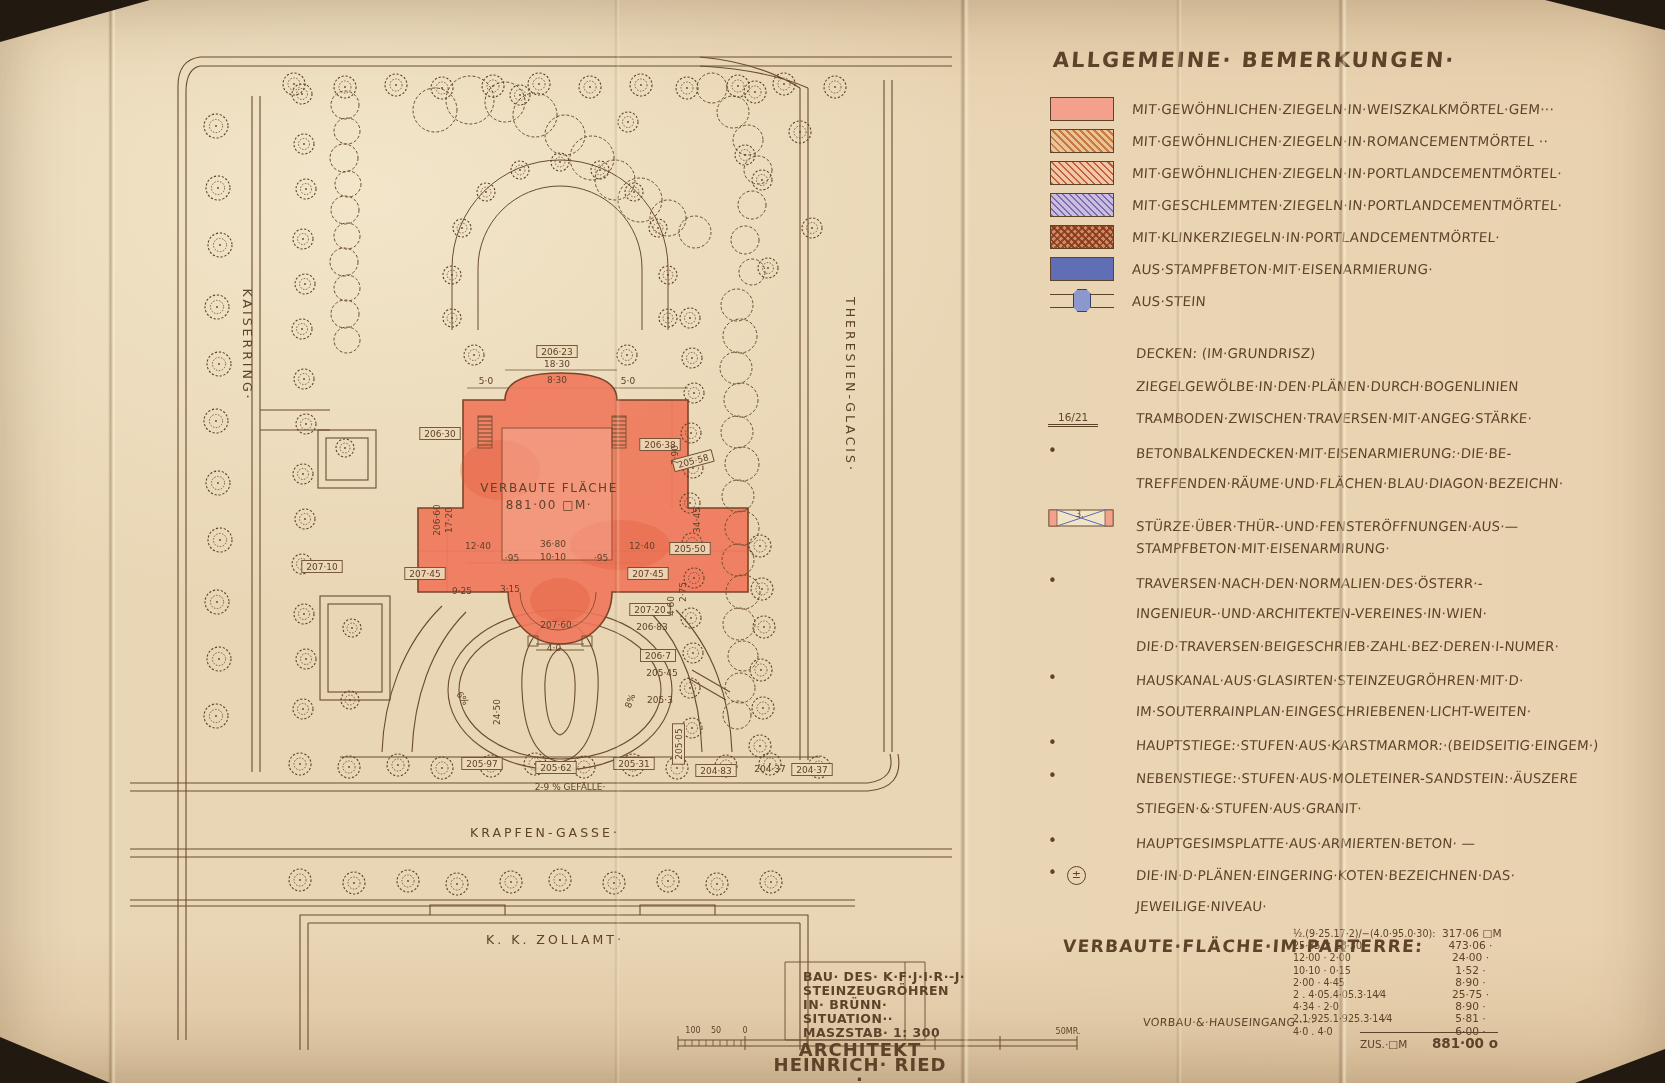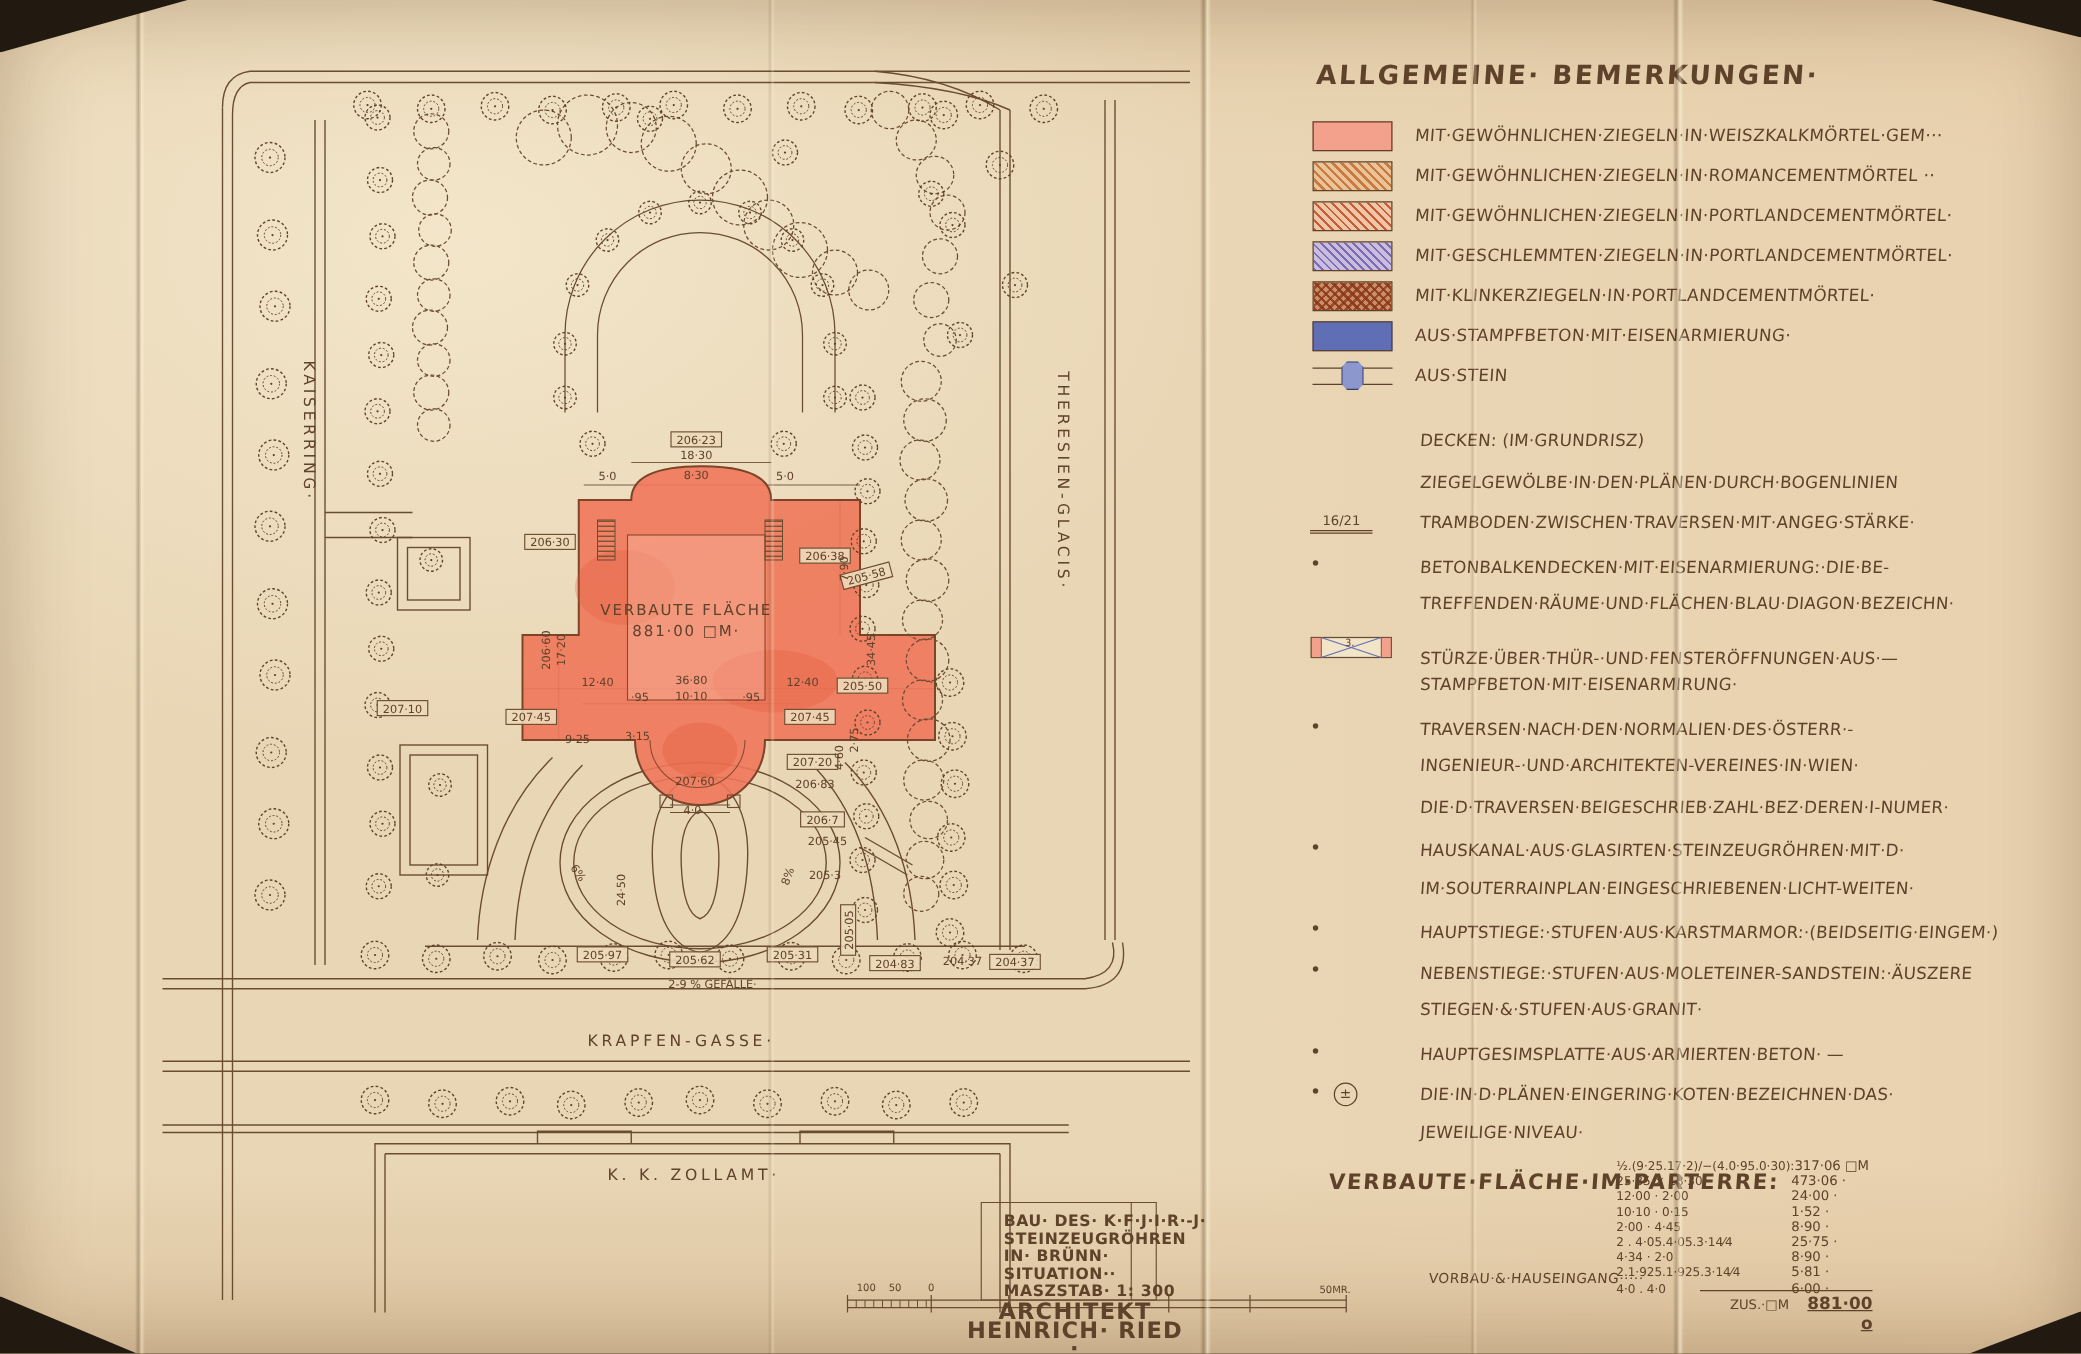--- a/index.html
+++ b/index.html
@@ -46,25 +46,25 @@
   .ntext{font-size:13.4px;letter-spacing:.2px;white-space:nowrap;}
   .dot{font-size:15px;}
   .frac{font-size:10.5px;border-bottom:3px double #5e422a;padding:0 10px 1px;}
   .pmc{display:inline-block;width:17px;height:17px;border:1.3px solid #5e422a;border-radius:50%;
     text-align:center;line-height:16px;font-size:11px;margin-left:10px;}
   #vfh{position:absolute;left:1063px;top:936px;font-size:17px;letter-spacing:1.4px;font-weight:bold;}
   #vorbau{position:absolute;left:1143px;top:1016px;font-size:11px;letter-spacing:.4px;}
   #calc{position:absolute;left:1293px;top:927px;width:215px;}
   .crow{display:flex;height:12.2px;align-items:baseline;}
   .cexpr{flex:0 0 140px;font-size:9.6px;white-space:nowrap;}
-  .cval{flex:1;font-size:10.6px;text-align:left;white-space:nowrap;}
+  .cval{flex:1;font-size:10.6px;text-align:center;white-space:nowrap;}
   #total{position:absolute;left:1360px;top:1032px;width:138px;display:flex;align-items:baseline;
     border-top:1.3px solid #5e422a;padding-top:2px;}
-  #total .tl{font-size:10.5px;flex:0 0 58px;margin-left:24px;}
-  #total .tv{font-size:13.5px;font-weight:bold;text-align:right;flex:1;text-decoration:underline;}
+  #total .tl{font-size:10.5px;flex:0 0 58px;}
+  #total .tv{font-size:13.5px;font-weight:bold;text-align:right;flex:1;}
   
   #tblock{position:absolute;left:803px;top:970px;width:130px;font-size:12.5px;font-weight:bold;
     letter-spacing:.5px;line-height:14px;white-space:nowrap;}
   #arch{position:absolute;left:770px;top:1042px;width:180px;text-align:center;font-size:18px;
     font-weight:bold;letter-spacing:1px;line-height:15px;}
   svg text{fill:#5e422a;font-family:"DejaVu Sans",sans-serif;}
   .dim{font-size:9px;}
   .street{font-size:12.5px;letter-spacing:3px;}
   .blabel{font-size:12px;letter-spacing:1.5px;}
   .sctext{font-size:8px;}

